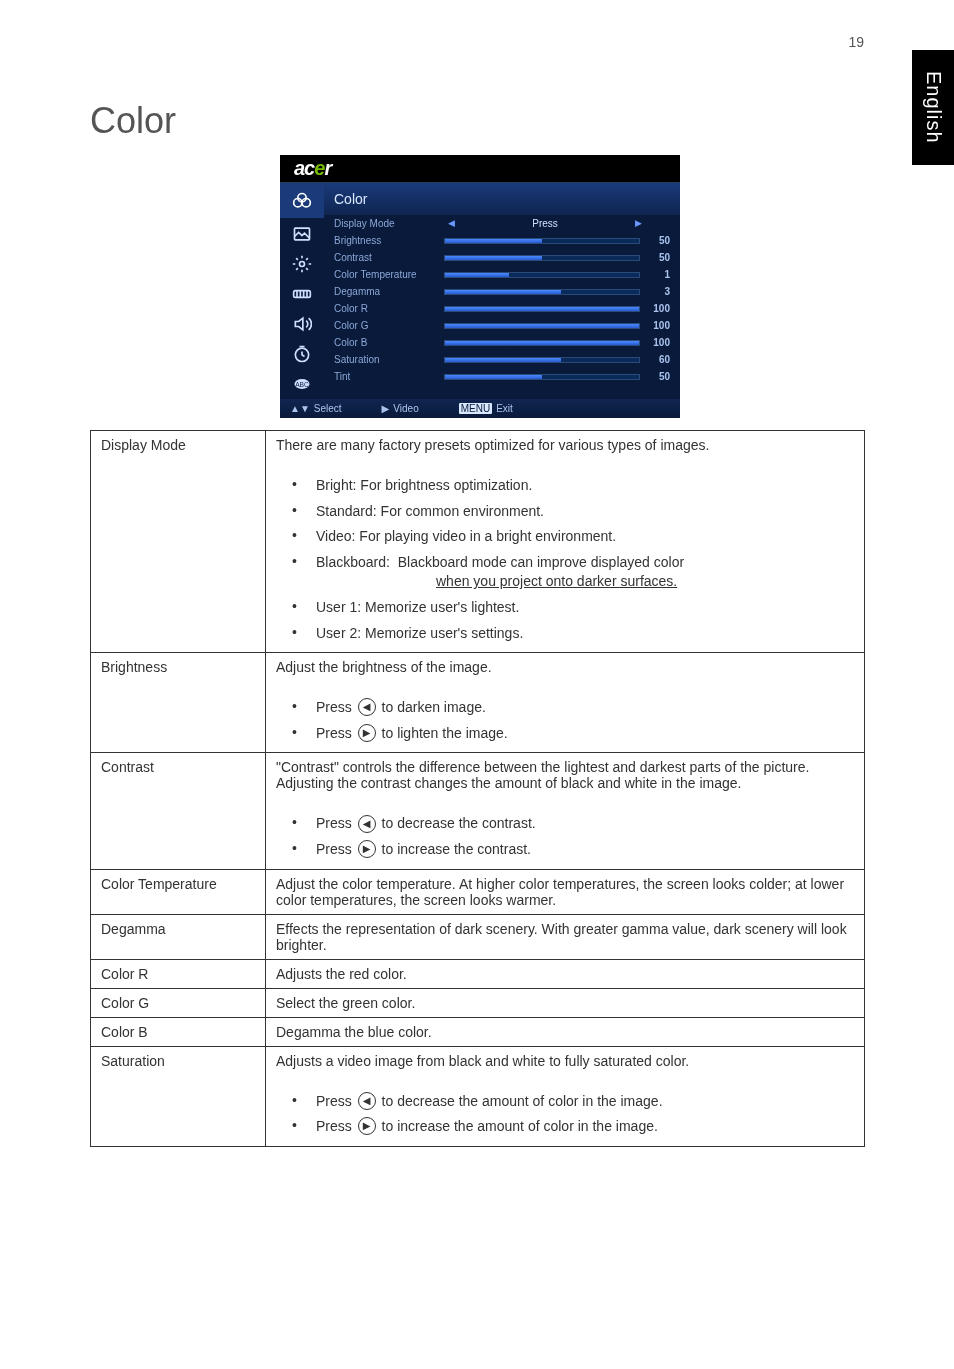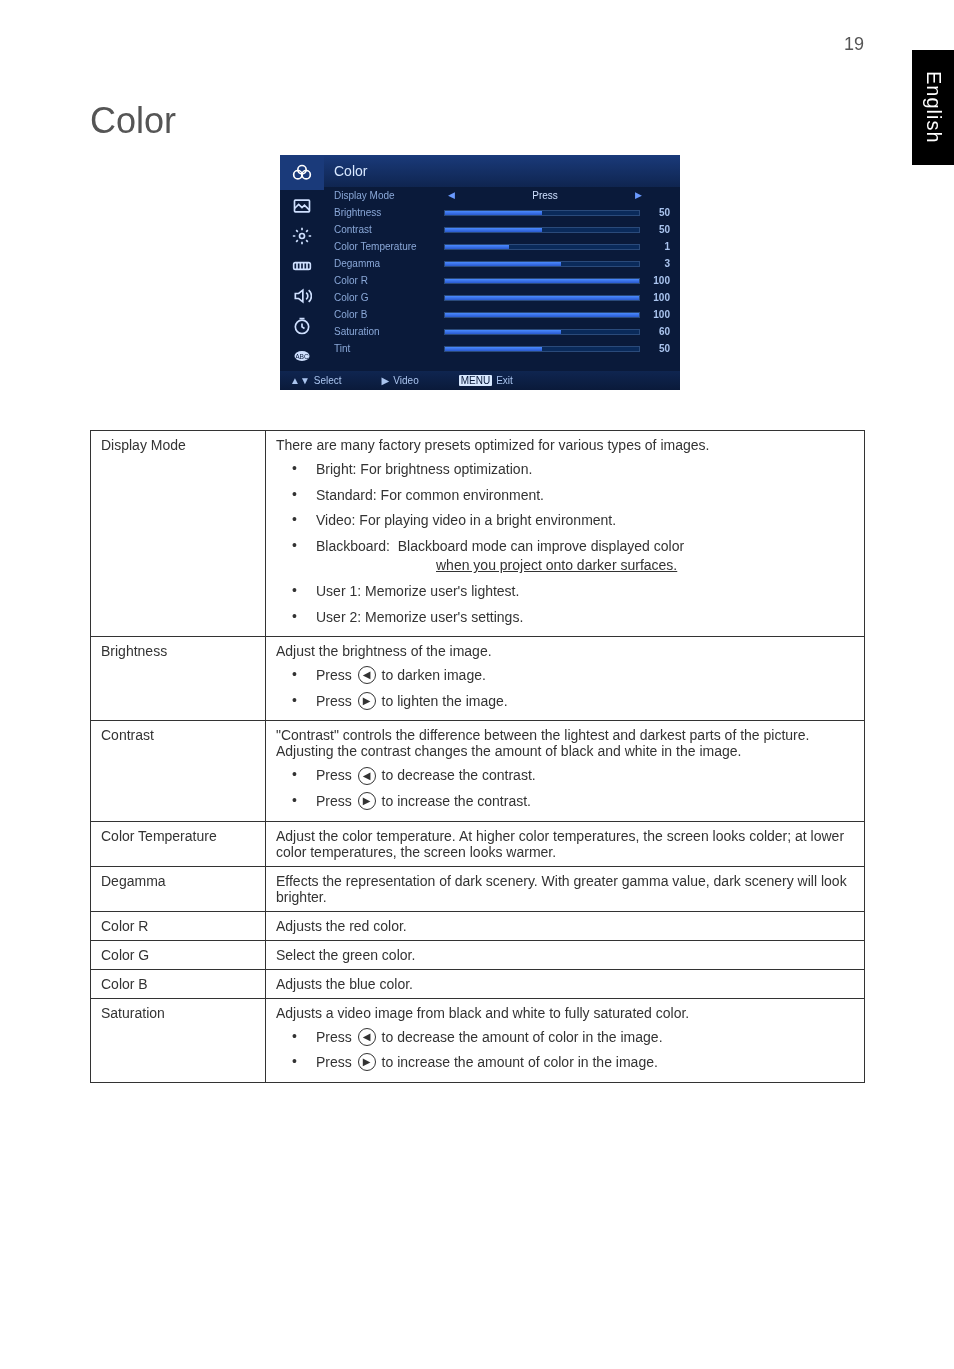--- a/index.html
+++ b/index.html
@@ -10,21 +10,21 @@
     height: 1369px;
     font-family: "Segoe UI", Arial, sans-serif;
     background: #fff;
     color: #333;
     position: relative;
   }
   .page-num {
     position: absolute;
     top: 34px;
     right: 90px;
-    font-size: 18px;
+    font-size: 14px;
     color: #555;
   }
   .side-tab {
     position: absolute;
     top: 50px;
     right: 0;
     width: 42px;
     height: 115px;
     background: #000;
     color: #fff;
@@ -139,21 +139,21 @@
   .table td {
     border: 1px solid #333;
     padding: 6px 10px;
     vertical-align: top;
   }
   .table td.key {
     width: 175px;
     font-weight: 400;
     color: #333;
   }
-  .bullet-list { margin: 4px 0 0 0; padding: 0; list-style: none; }
+  .bullet-list { margin: 20px 0 0 0; padding: 0; list-style: none; }
   .bullet-list li {
     position: relative;
     padding: 3px 0 3px 40px;
     line-height: 1.4;
   }
   .bullet-list li::before {
     content: "•";
     position: absolute;
     left: 16px;
     top: 2px;
@@ -183,20 +183,21 @@
 
 <div class="page-num">19</div>
 
 <div class="side-tab">
   <span>English</span>
 </div>
 
 <div class="title">Color</div>
 
 <div class="osd">
+  <div class="osd-logo">ac<span class="e">e</span>r</div>
   <div class="osd-body">
     <div class="osd-icons">
       <div class="osd-icon sel">
         <svg viewBox="0 0 24 24" fill="none" stroke="#fff" stroke-width="2">
             <circle cx="7" cy="14" r="5"></circle>
             <circle cx="17" cy="14" r="5"></circle>
             <circle cx="12" cy="8" r="5"></circle>
           </svg>
       </div>
       <div class="osd-icon">
@@ -407,21 +408,21 @@
   <tr>
     <td class="key">Color R</td>
     <td>Adjusts the red color.</td>
   </tr>
   <tr>
     <td class="key">Color G</td>
     <td>Select the green color.</td>
   </tr>
   <tr>
     <td class="key">Color B</td>
-    <td>Adjusts the blue color.</td>
+    <td>Degamma the blue color.</td>
   </tr>
   <tr>
     <td class="key">Saturation</td>
     <td>
       <div>Adjusts a video image from black and white to fully saturated color.</div>
       <ul class="bullet-list">
         <li>
           <span>Press</span>
           <span class="circ-btn">◀</span>
           <span>to decrease the amount of color in the image.</span>

